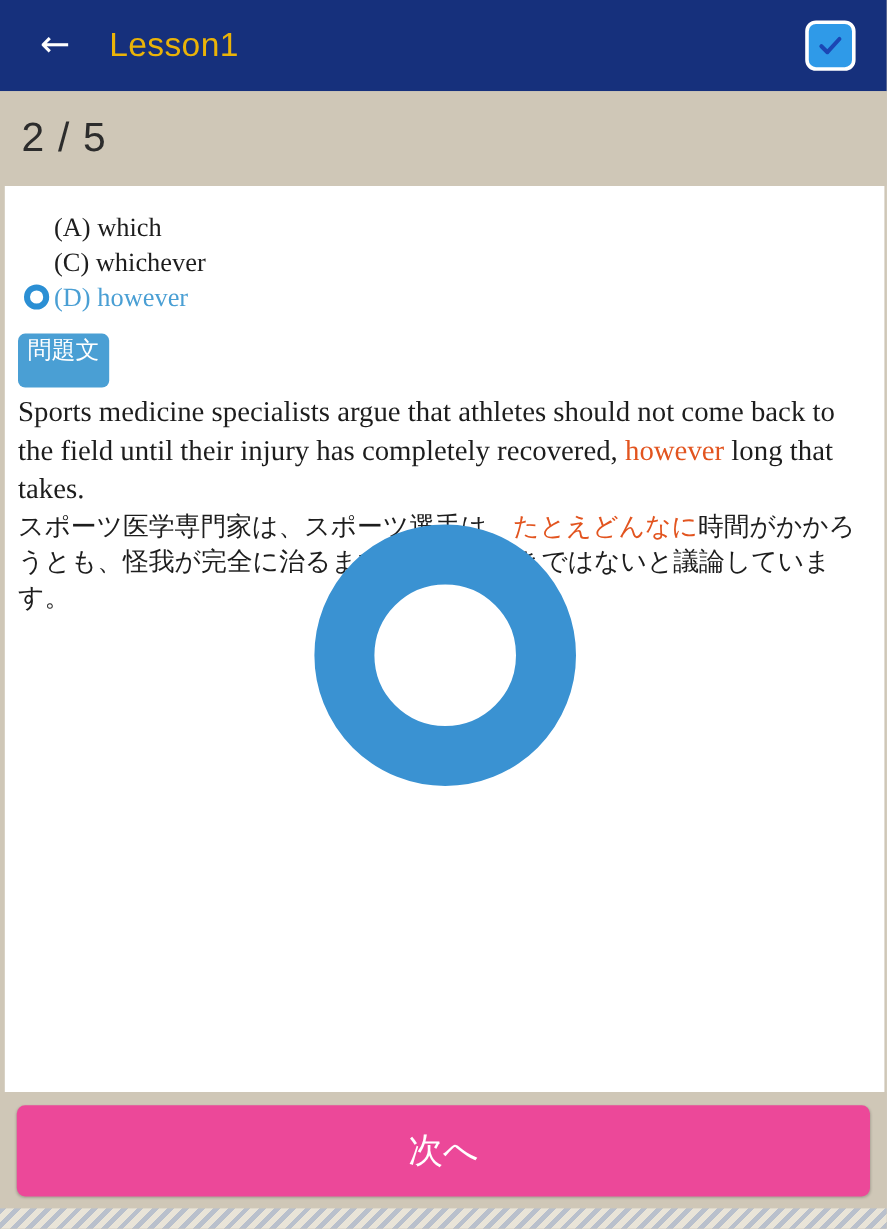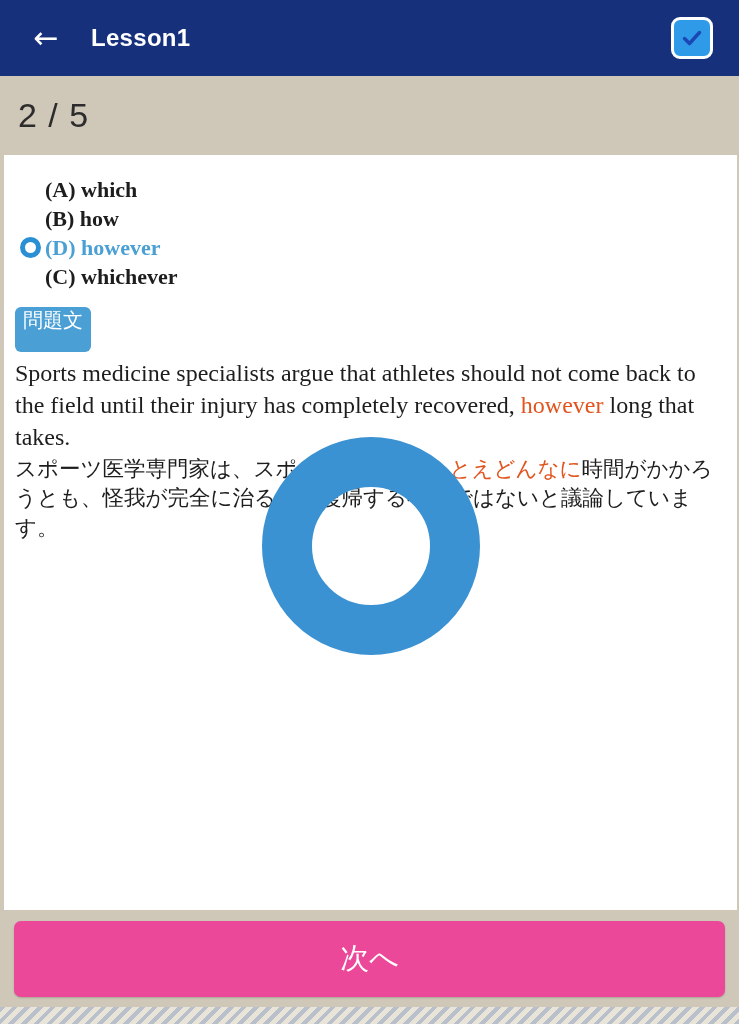--- a/index.html
+++ b/index.html
@@ -40,23 +40,23 @@
     width: 36px;
     height: 36px;
     display: flex;
     align-items: center;
     justify-content: center;
     font-family: "DejaVu Sans", sans-serif;
     font-weight: 400;
     cursor: pointer;
   }
   .appbar-title {
-    color: #ffffff;
-    font-size: 24px;
-    font-weight: 700;
+    color: #eab308;
+    font-size: 28px;
+    font-weight: 400;
     margin-left: 27px;
     letter-spacing: 0.3px;
   }
   .appbar-spacer { flex: 1 1 auto; }
 
   .check-box {
     width: 42px;
     height: 42px;
     border-radius: 9px;
     background: #2f9ae8;
@@ -95,21 +95,20 @@
     width: 733px;
     height: 755px;
     background: #ffffff;
     overflow: hidden;
     padding: 14px 8px 0 8px;
   }
 
   
   .choices {
     padding: 6px 0 4px 0;
-    font-weight: bold;
   }
   .choice {
     display: flex;
     align-items: center;
     height: 29px;
     font-family: "Liberation Serif", "DejaVu Serif", serif;
     font-size: 22px;
     color: #1d1d1d;
     padding-left: 3px;
   }
@@ -251,37 +250,33 @@
 
   <div class="content">
 
     <div class="choices">
 
       <div class="choice">
         <div class="choice-marker"></div>
         <div class="choice-label">(A) which</div>
       </div>
 
+
       <div class="choice">
         <div class="choice-marker"></div>
-        <div class="choice-label">(B) how</div>
+        <div class="choice-label">(C) whichever</div>
       </div>
 
       <div class="choice selected">
         <div class="choice-marker">
           <div class="ring-icon"></div>
         </div>
         <div class="choice-label">(D) however</div>
       </div>
 
-      <div class="choice">
-        <div class="choice-marker"></div>
-        <div class="choice-label">(C) whichever</div>
-      </div>
-
     </div>
 
     <div class="badge-row">
       <span class="badge">問題文</span>
     </div>
 
     <div class="passage"><span>Sports medicine specialists argue that athletes should not come back to the field until their injury has completely recovered, </span><span class="hl">however</span><span> long that takes.</span></div>
 
     <div class="jp"><span>スポーツ医学専門家は、スポーツ選手は、</span><span class="hl">たとえどんなに</span><span>時間がかかろうとも、怪我が完全に治るまで復帰するべきではないと議論しています。</span></div>
 

